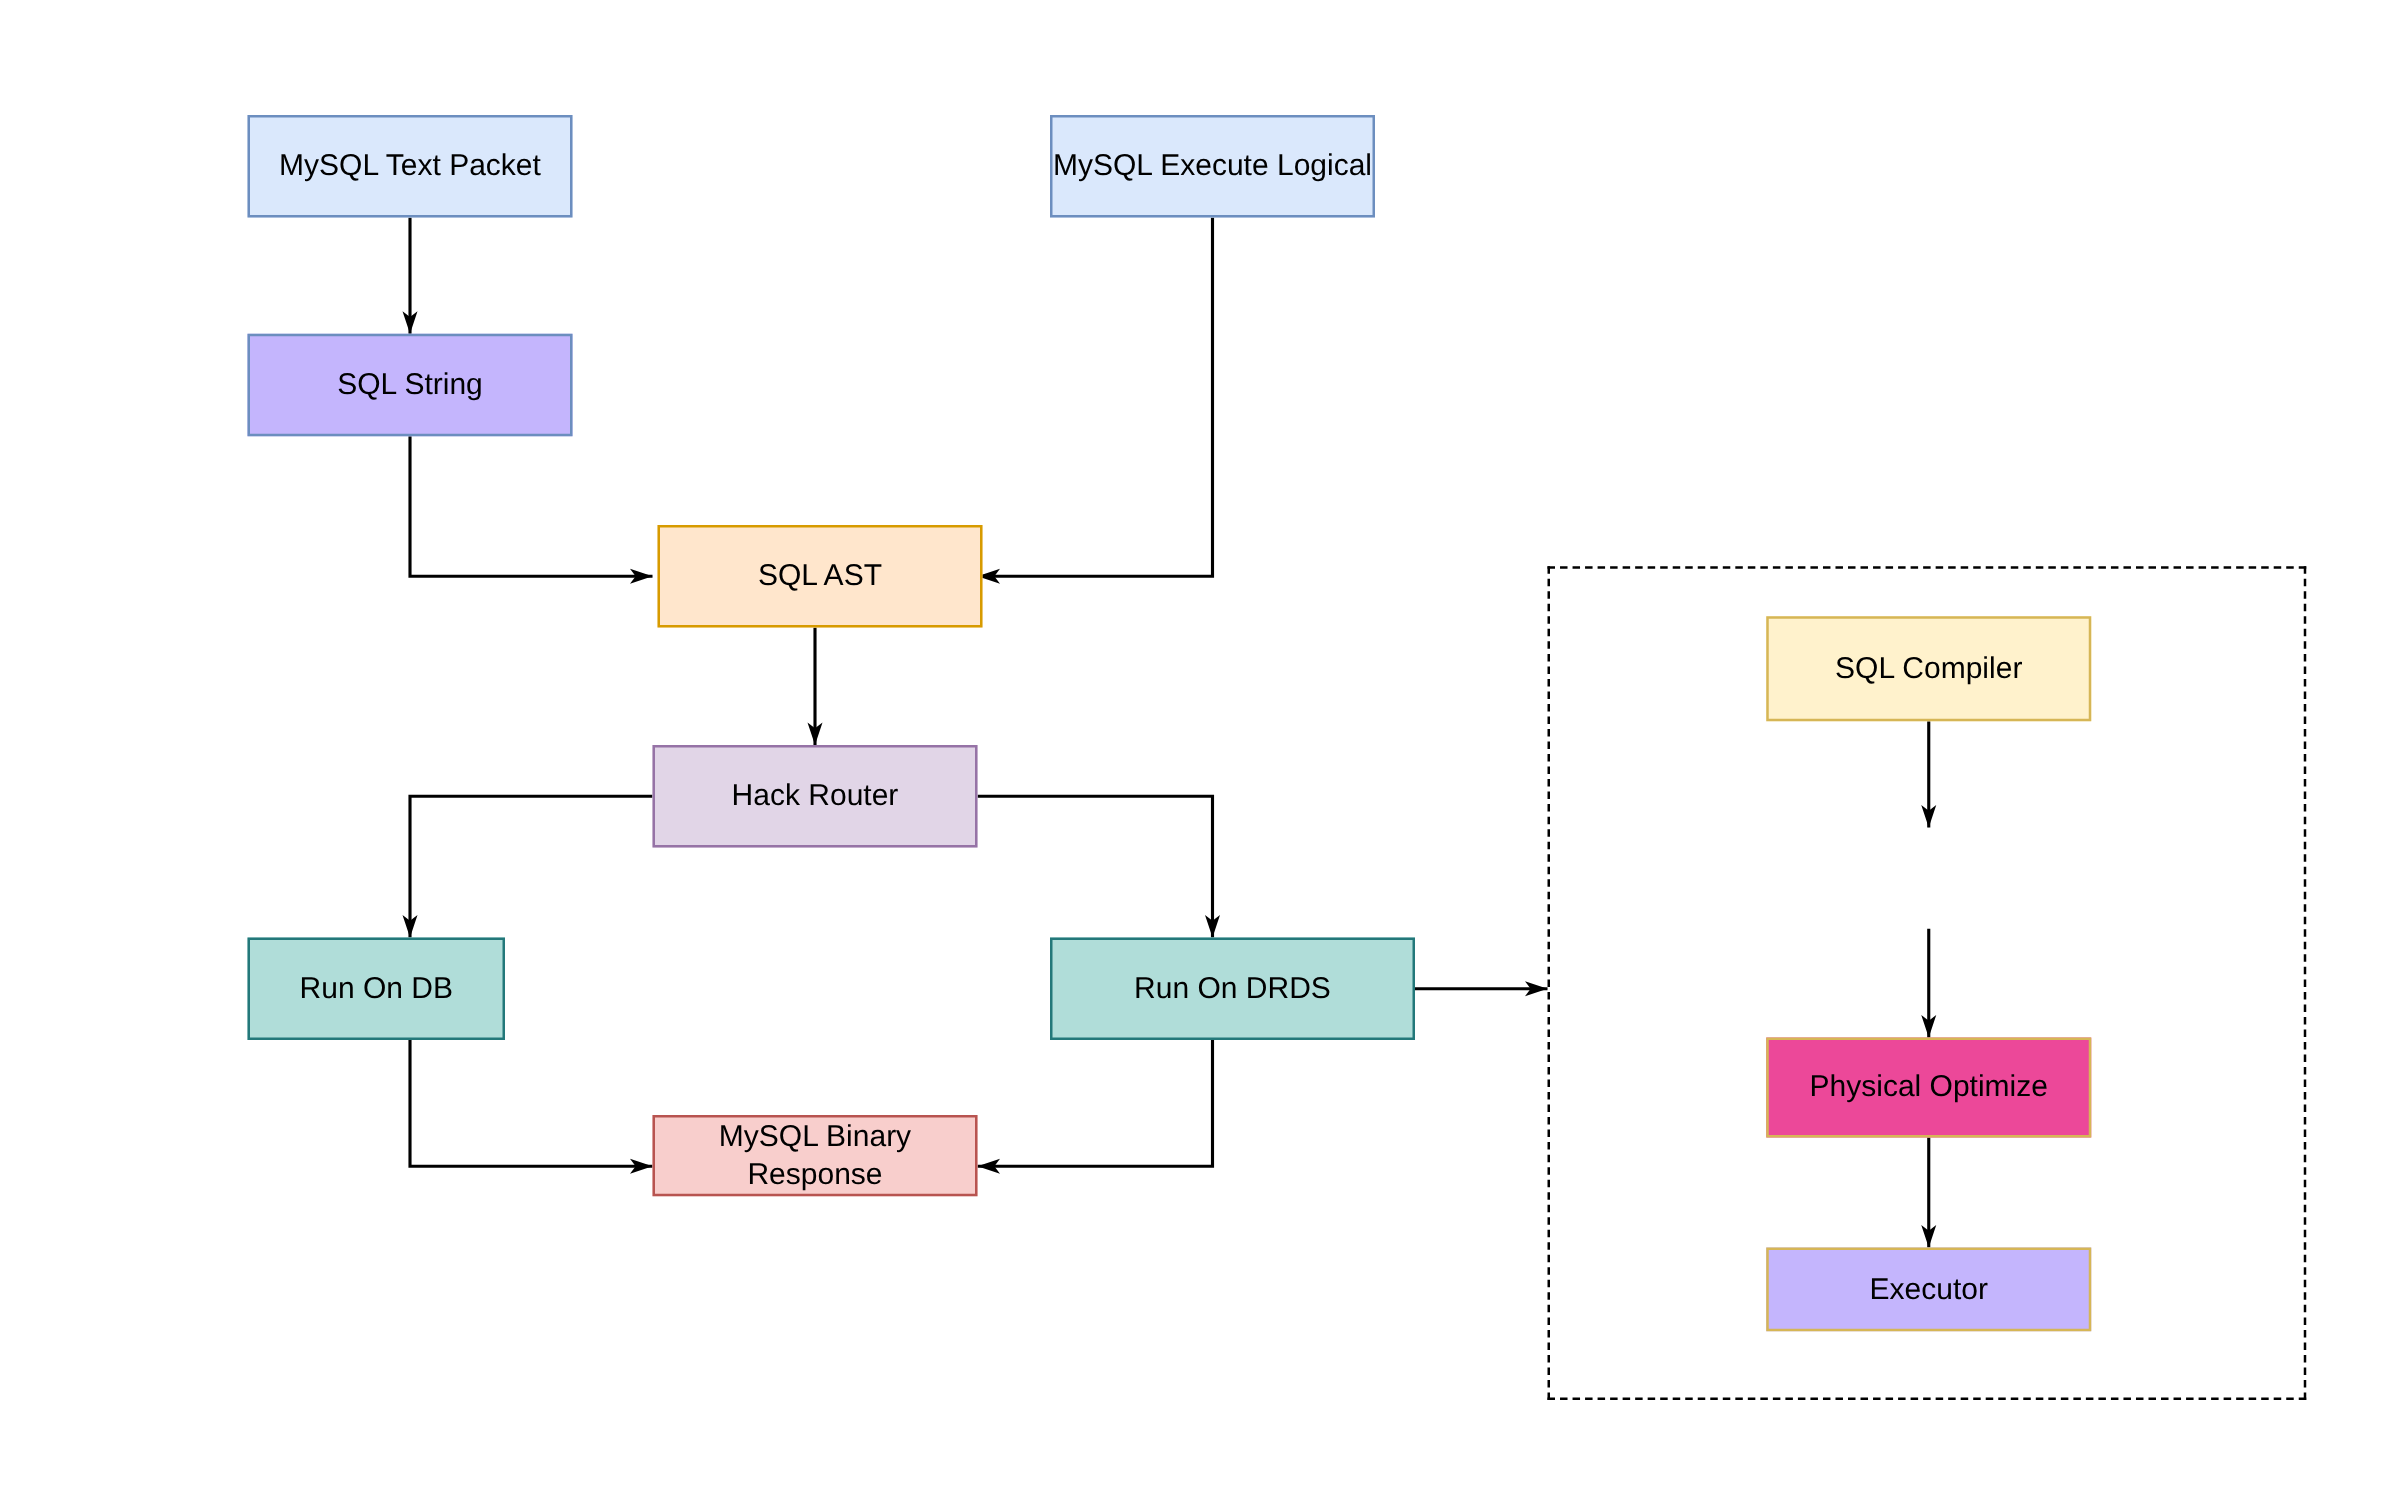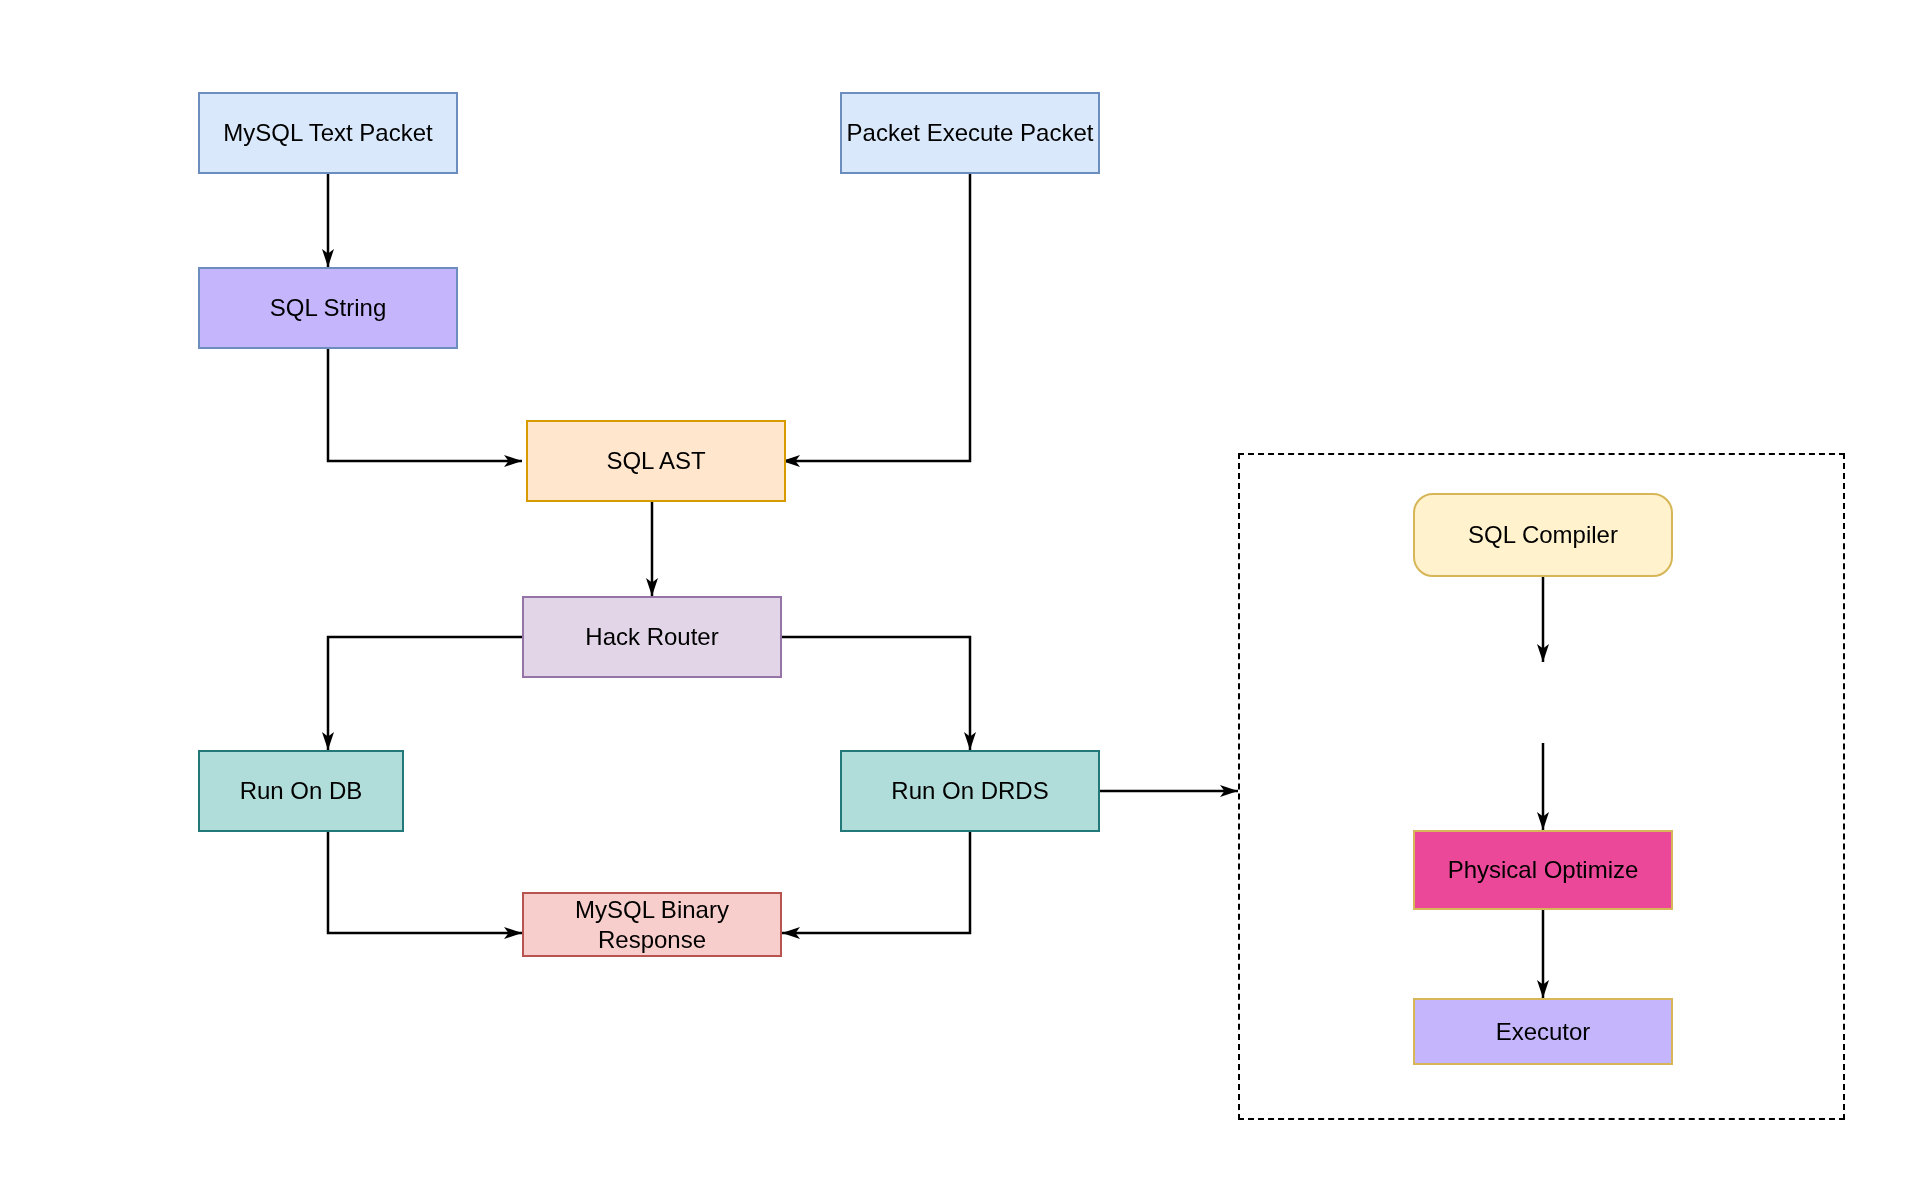--- a/index.html
+++ b/index.html
@@ -75,48 +75,48 @@
       <polyline points="1509,743 1509,830" marker-end="url(#arrow)"></polyline>
       <polyline points="1509,910 1509,998" marker-end="url(#arrow)"></polyline>
     </g>
   </svg>
 
   <div class="node" style="left: 164px; top: 92px; width: 260px; height: 82px; background-color: rgb(218, 232, 252); border-color: rgb(108, 142, 191);">
     <span class="label">MySQL Text Packet</span>
   </div>
 
   <div class="node" style="left: 806px; top: 92px; width: 260px; height: 82px; background-color: rgb(218, 232, 252); border-color: rgb(108, 142, 191);">
-    <span class="label">Packet Execute Packet</span>
+    <span class="label">MySQL Execute Logical</span>
   </div>
 
   <div class="node" style="left: 164px; top: 267px; width: 260px; height: 82px; background-color: #c4b5fd; border-color: rgb(108, 142, 191);">
     <span class="label">SQL String</span>
   </div>
 
   <div class="node" style="left: 492px; top: 420px; width: 260px; height: 82px; background-color: rgb(255, 230, 204); border-color: rgb(215, 155, 0);">
     <span class="label">SQL AST</span>
   </div>
 
   <div class="node" style="left: 488px; top: 596px; width: 260px; height: 82px; background-color: rgb(225, 213, 231); border-color: rgb(150, 115, 166);">
     <span class="label">Hack Router</span>
   </div>
 
   <div class="node" style="left: 164px; top: 750px; width: 206px; height: 82px; background-color: rgb(176, 221, 217); border-color: rgb(35, 120, 122);">
     <span class="label">Run On DB</span>
   </div>
 
-  <div class="node" style="left: 806px; top: 750px; width: 260px; height: 82px; background-color: rgb(176, 221, 217); border-color: rgb(35, 120, 122);">
+  <div class="node" style="left: 806px; top: 750px; width: 292px; height: 82px; background-color: rgb(176, 221, 217); border-color: rgb(35, 120, 122);">
     <span class="label">Run On DRDS</span>
   </div>
 
   <div class="node wrap" style="left: 488px; top: 892px; width: 260px; height: 65px; background-color: rgb(248, 206, 204); border-color: rgb(184, 84, 80);">
     <span class="label">MySQL Binary Response</span>
   </div>
 
-  <div class="node" style="left: 1379px; top: 493px; width: 260px; height: 84px; background-color: rgb(255, 242, 204); border-color: rgb(214, 182, 86); border-radius: 20px;">
+  <div class="node" style="left: 1379px; top: 493px; width: 260px; height: 84px; background-color: rgb(255, 242, 204); border-color: rgb(214, 182, 86);">
     <span class="label">SQL Compiler</span>
   </div>
 
 
   <div class="node" style="left: 1379px; top: 830px; width: 260px; height: 80px; background-color: #ec4899; border-color: rgb(214, 182, 86);">
     <span class="label">Physical Optimize</span>
   </div>
 
   <div class="node" style="left: 1379px; top: 998px; width: 260px; height: 67px; background-color: #c4b5fd; border-color: rgb(214, 182, 86);">
     <span class="label">Executor</span>

